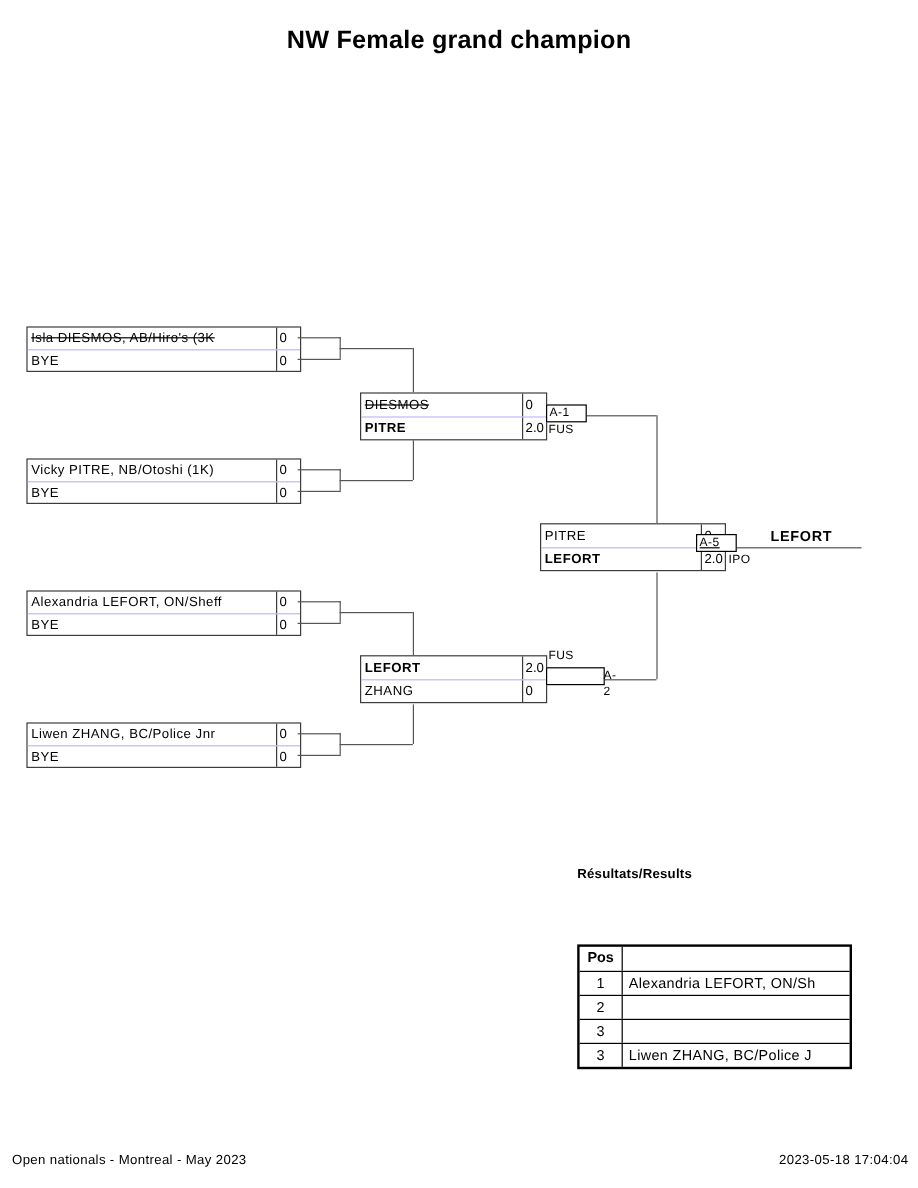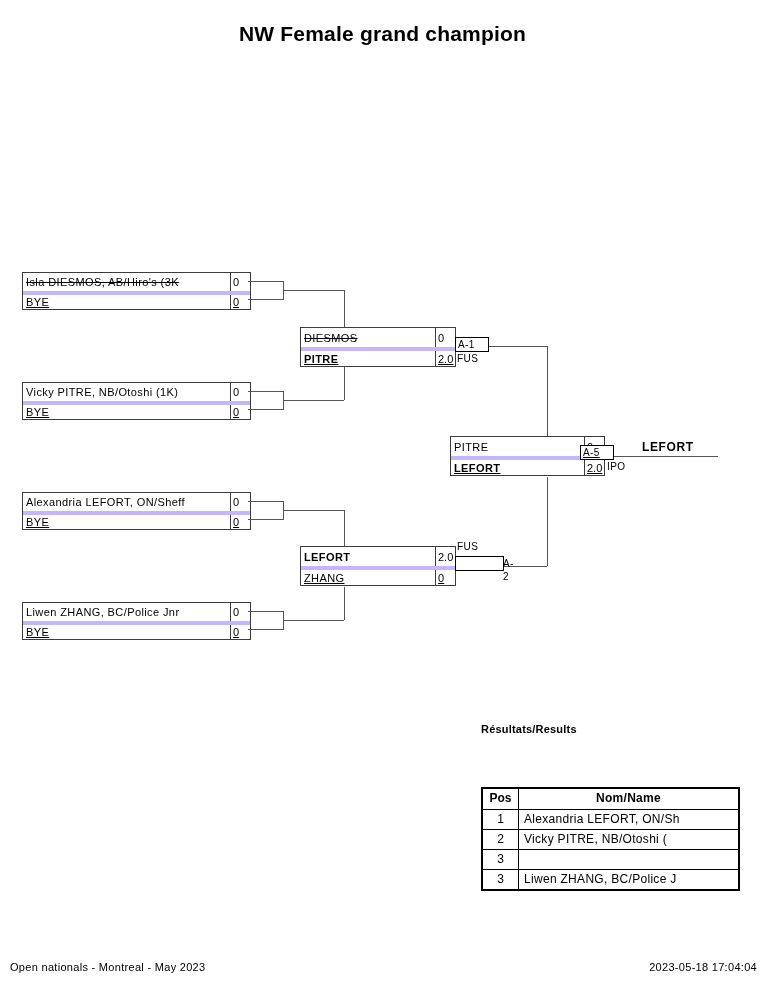--- a/index.html
+++ b/index.html
@@ -7,41 +7,41 @@
     width:765px;height:990px;background:#ffffff;position:relative;
     font-family:"Liberation Sans",sans-serif;color:#000;overflow:hidden;
   }
   .page-title{
     position:absolute;top:22px;left:0;width:765px;margin:0;
     text-align:center;font-size:21px;font-weight:bold;letter-spacing:.2px;
   }
   
   .mbox{position:absolute;background:#fff;border:1px solid #3c3c3c;}
   .mrow{display:flex;align-items:center;box-sizing:border-box;}
-  .mrow + .mrow{border-top:4px solid #c4b5fd;text-decoration:underline;}
+  .mrow + .mrow{border-top:1px solid #c4b5fd;}
   .r1 .mrow{height:18px;}
   .r2 .mrow,.fin .mrow{height:19px;}
   .r1{width:227px;} .r2{width:154px;} .fin{width:153px;}
   .mname{flex:1;padding-left:3px;font-size:11px;letter-spacing:.4px;white-space:nowrap;overflow:hidden;}
   .mscore{width:20px;align-self:stretch;border-left:1px solid #3c3c3c;
     display:flex;align-items:center;padding-left:2px;font-size:11px;box-sizing:border-box;}
   .strike{text-decoration:line-through;}
   .bold{font-weight:bold;}
   
   .hline,.vline{position:absolute;background:#555;}
   .hline{height:1px;} .vline{width:1px;}
   
   .mtag{position:absolute;width:34px;height:15px;box-sizing:border-box;background:#fff;
     border:1px solid #000000;font-size:10px;line-height:13px;padding-left:2px;letter-spacing:.4px;}
   .wtype{position:absolute;font-size:10px;letter-spacing:.4px;}
   .winner{position:absolute;font-size:12px;font-weight:bold;letter-spacing:.6px;}
   
   .res-title{position:absolute;left:481px;top:723px;width:229px;text-align:left;
     font-weight:bold;font-size:11px;letter-spacing:.2px;}
-  .res-table{position:absolute;left:481px;top:787px;width:259px;border:2px solid #000;
+  .res-table{position:absolute;left:481px;top:787px;width:229px;border:2px solid #000;
     box-sizing:border-box;background:#fff;}
   .res-row{display:flex;height:20px;box-sizing:border-box;}
   .res-row + .res-row{border-top:1px solid #000;}
   .res-pos{width:36px;box-sizing:border-box;border-right:1px solid #000;
     text-align:center;font-size:12px;line-height:19px;}
   .res-name{flex:1;font-size:12px;line-height:19px;padding-left:5px;
     letter-spacing:.3px;white-space:nowrap;overflow:hidden;}
   .hdr .res-pos,.hdr .res-name{font-weight:bold;}
   
   .footer-left{position:absolute;left:10px;top:961px;font-size:11px;letter-spacing:.3px;}
@@ -170,29 +170,27 @@
 
   <div class="mtag" style="left:580px;top:445px;text-decoration:underline;">A-5</div>
   <div class="wtype" style="left:607px;top:461px;">IPO</div>
 
   <div class="winner" style="left:642px;top:440px;">LEFORT</div>
 
   <div class="res-title">Résultats/Results</div>
   <div class="res-table">
     <div class="res-row hdr">
       <div class="res-pos">Pos</div>
-      <div class="res-name" style="text-align:center;padding-left:0;">Nom/Name</div>
     </div>
     <div class="res-row">
       <div class="res-pos">1</div>
       <div class="res-name">Alexandria LEFORT, ON/Sh</div>
     </div>
     <div class="res-row">
       <div class="res-pos">2</div>
-      <div class="res-name">Vicky PITRE, NB/Otoshi (</div>
     </div>
     <div class="res-row">
       <div class="res-pos">3</div>
       <div class="res-name"></div>
     </div>
     <div class="res-row">
       <div class="res-pos">3</div>
       <div class="res-name">Liwen ZHANG, BC/Police J</div>
     </div>
   </div>

